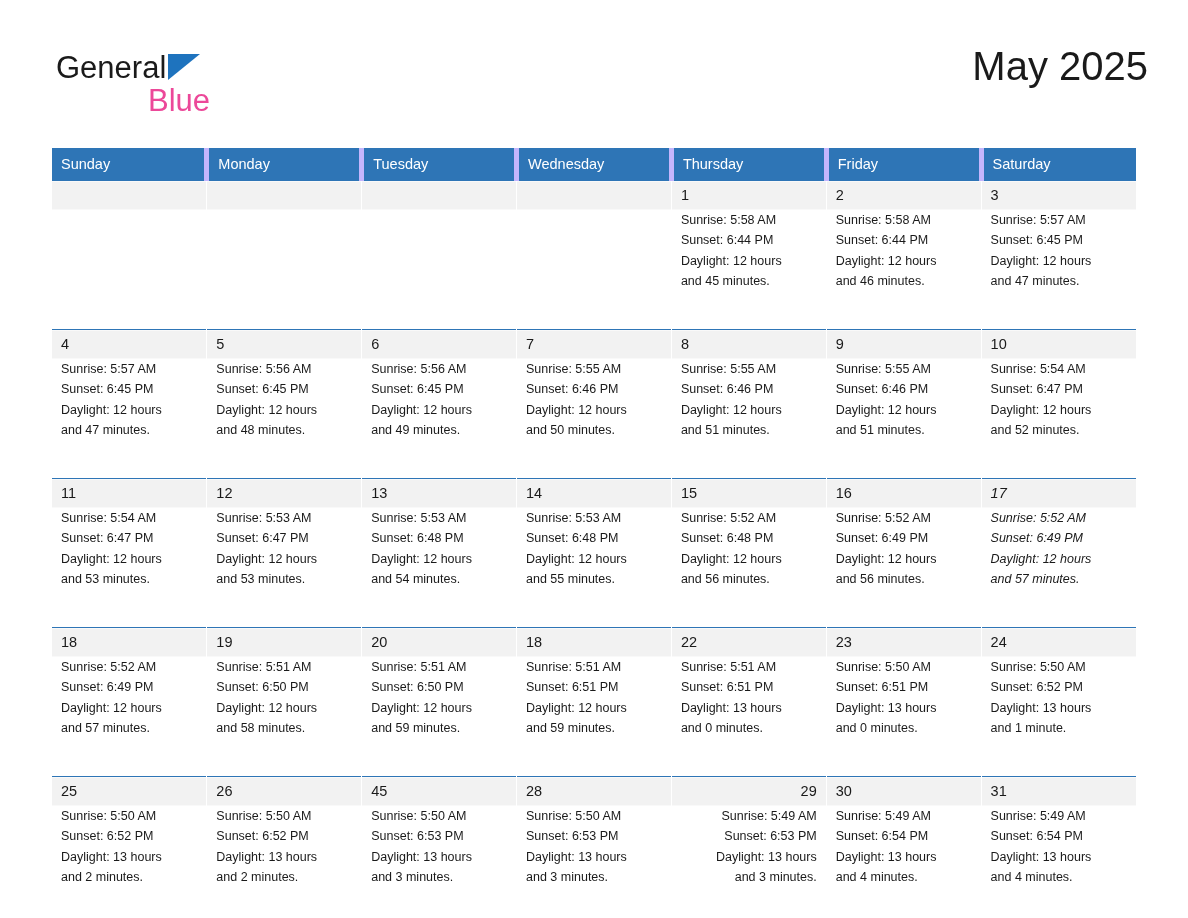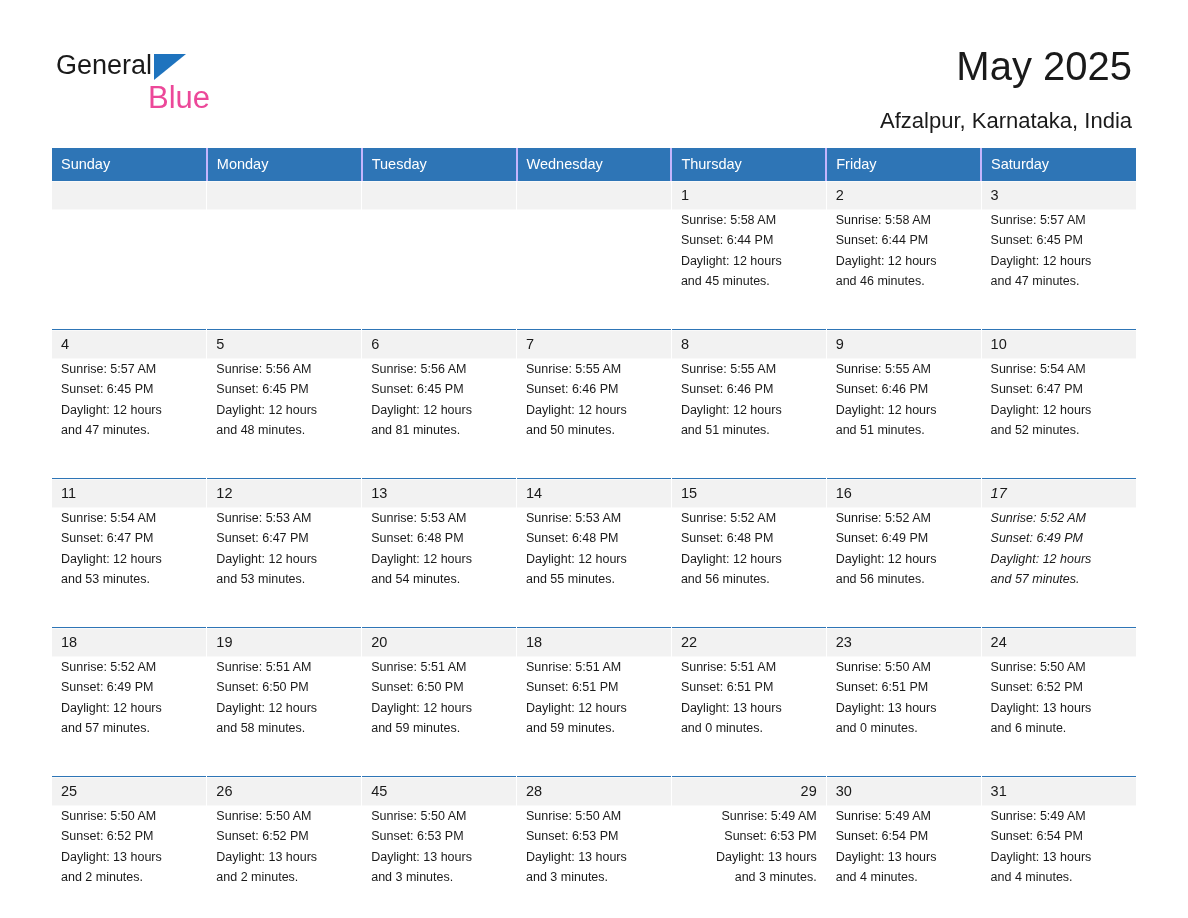--- a/index.html
+++ b/index.html
@@ -21,41 +21,41 @@
     padding: 0 52px;
   }
   .logo {
     position: absolute;
     left: 56px; top: 52px;
     line-height: 1;
   }
   .logo-row1 {
     display: flex;
     align-items: flex-start;
-    font-size: 27px;
+    font-size: 31px;
     color: #1a1a1a;
     letter-spacing: 0px;
   }
   .logo-tri {
     display: inline-block;
     width: 0; height: 0;
     margin-left: 2px;
     margin-top: 2px;
     border-left: 32px solid #1e73be;
     border-bottom: 26px solid transparent;
   }
   .logo-row2 {
     font-size: 31px;
     color: #ec4899;
     margin-top: 2px;
     margin-left: 92px;
   }
   .title {
     position: absolute;
-    right: 56px; top: 44px;
+    right: 40px; top: 44px;
     font-size: 40px;
     color: #1a1a1a;
     font-weight: normal;
   }
   .subtitle {
     position: absolute;
     right: 56px; top: 108px;
     font-size: 22px;
     color: #1a1a1a;
   }
@@ -67,21 +67,21 @@
     table-layout: fixed;
   }
   .calendar th {
     background: #2e75b6;
     color: #ffffff;
     font-weight: normal;
     font-size: 14.5px;
     text-align: left;
     padding: 8px 0 8px 9px;
     height: 28px;
-    border-right: 2px solid #c4b5fd;
+    border-right: 5px solid #c4b5fd;
   }
   .calendar th:last-child { border-right: none; }
   .calendar td {
     vertical-align: top;
     height: 135px;
     padding: 0;
     border-right: 1px solid #ffffff;
     background: #ffffff;
   }
   .calendar td:last-child { border-right: none; }
@@ -116,21 +116,20 @@
 
   <div class="header">
     <div class="logo">
       <div class="logo-row1">
         <span>General</span>
         <span class="logo-tri"></span>
       </div>
       <div class="logo-row2">Blue</div>
     </div>
     <div class="title">May 2025</div>
-    <div class="subtitle">Afzalpur, Karnataka, India</div>
   </div>
 
   <table class="calendar">
     <thead>
       <tr>
         <th>Sunday</th>
         <th>Monday</th>
         <th>Tuesday</th>
         <th>Wednesday</th>
         <th>Thursday</th>
@@ -212,21 +211,21 @@
               </div>
             </div>
           </td>
           <td class="shaded-host" style="background: linear-gradient(rgb(242, 242, 242) 0px, rgb(242, 242, 242) 28px, rgb(255, 255, 255) 28px);">
             <div class="cell-inner">
               <span class="daynum">6</span>
               <div class="info">
                 <div>Sunrise: 5:56 AM</div>
                 <div>Sunset: 6:45 PM</div>
                 <div>Daylight: 12 hours</div>
-                <div>and 81 minutes.</div>
+                <div>and 49 minutes.</div>
               </div>
             </div>
           </td>
           <td class="shaded-host" style="background: linear-gradient(rgb(242, 242, 242) 0px, rgb(242, 242, 242) 28px, rgb(255, 255, 255) 28px);">
             <div class="cell-inner">
               <span class="daynum">7</span>
               <div class="info">
                 <div>Sunrise: 5:55 AM</div>
                 <div>Sunset: 6:46 PM</div>
                 <div>Daylight: 12 hours</div>
@@ -420,21 +419,21 @@
               </div>
             </div>
           </td>
           <td class="shaded-host" style="background: linear-gradient(rgb(242, 242, 242) 0px, rgb(242, 242, 242) 28px, rgb(255, 255, 255) 28px);">
             <div class="cell-inner">
               <span class="daynum">24</span>
               <div class="info">
                 <div>Sunrise: 5:50 AM</div>
                 <div>Sunset: 6:52 PM</div>
                 <div>Daylight: 13 hours</div>
-                <div>and 6 minute.</div>
+                <div>and 1 minute.</div>
               </div>
             </div>
           </td>
         </tr>
         <tr class="spacer-row">
           <td colspan="7"></td>
         </tr>
         <tr class="week">
           <td class="shaded-host" style="background: linear-gradient(rgb(242, 242, 242) 0px, rgb(242, 242, 242) 28px, rgb(255, 255, 255) 28px);">
             <div class="cell-inner">

